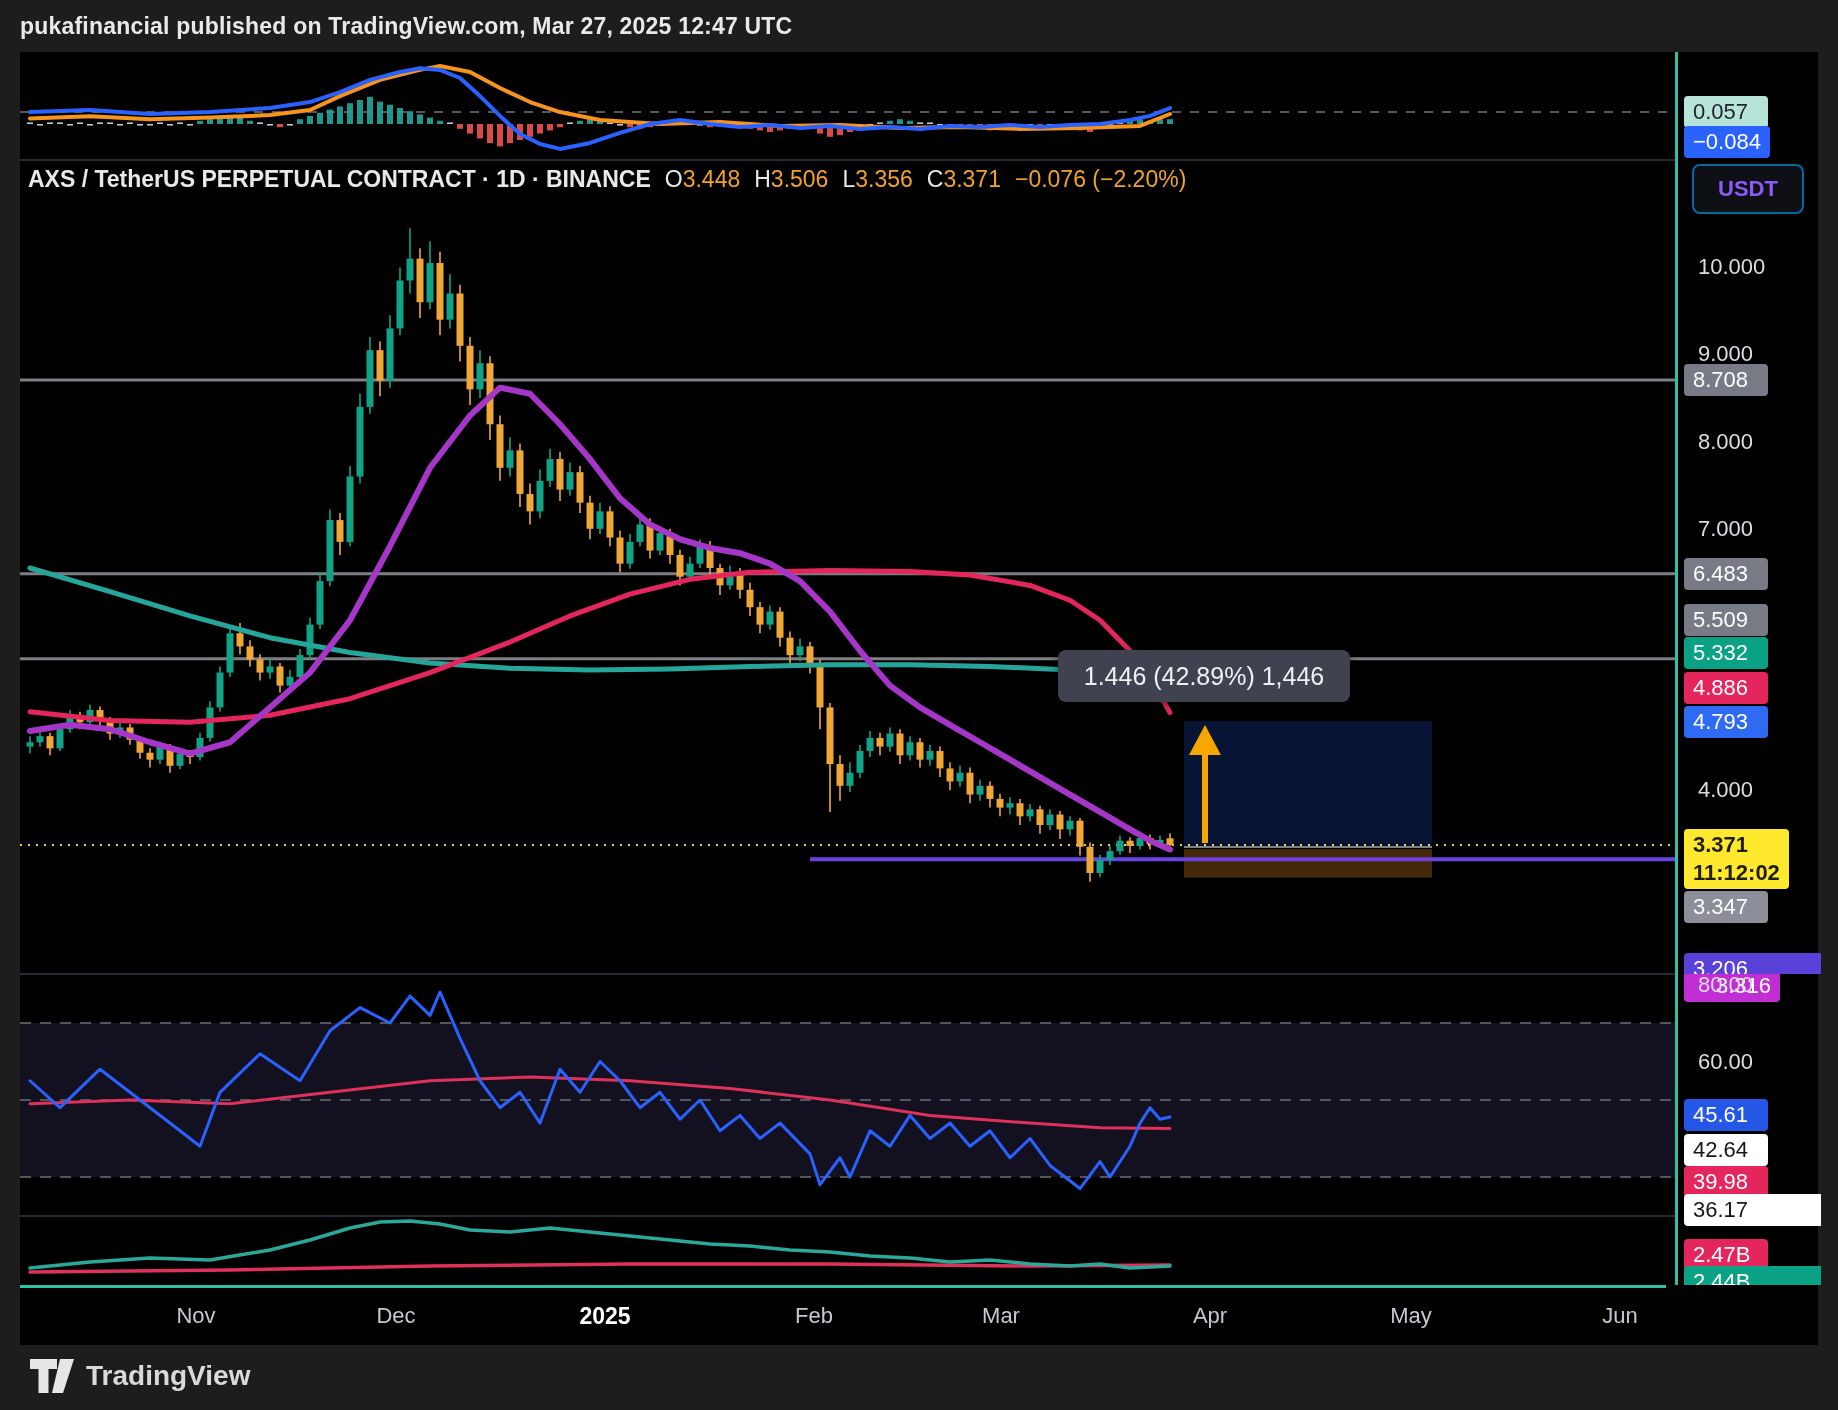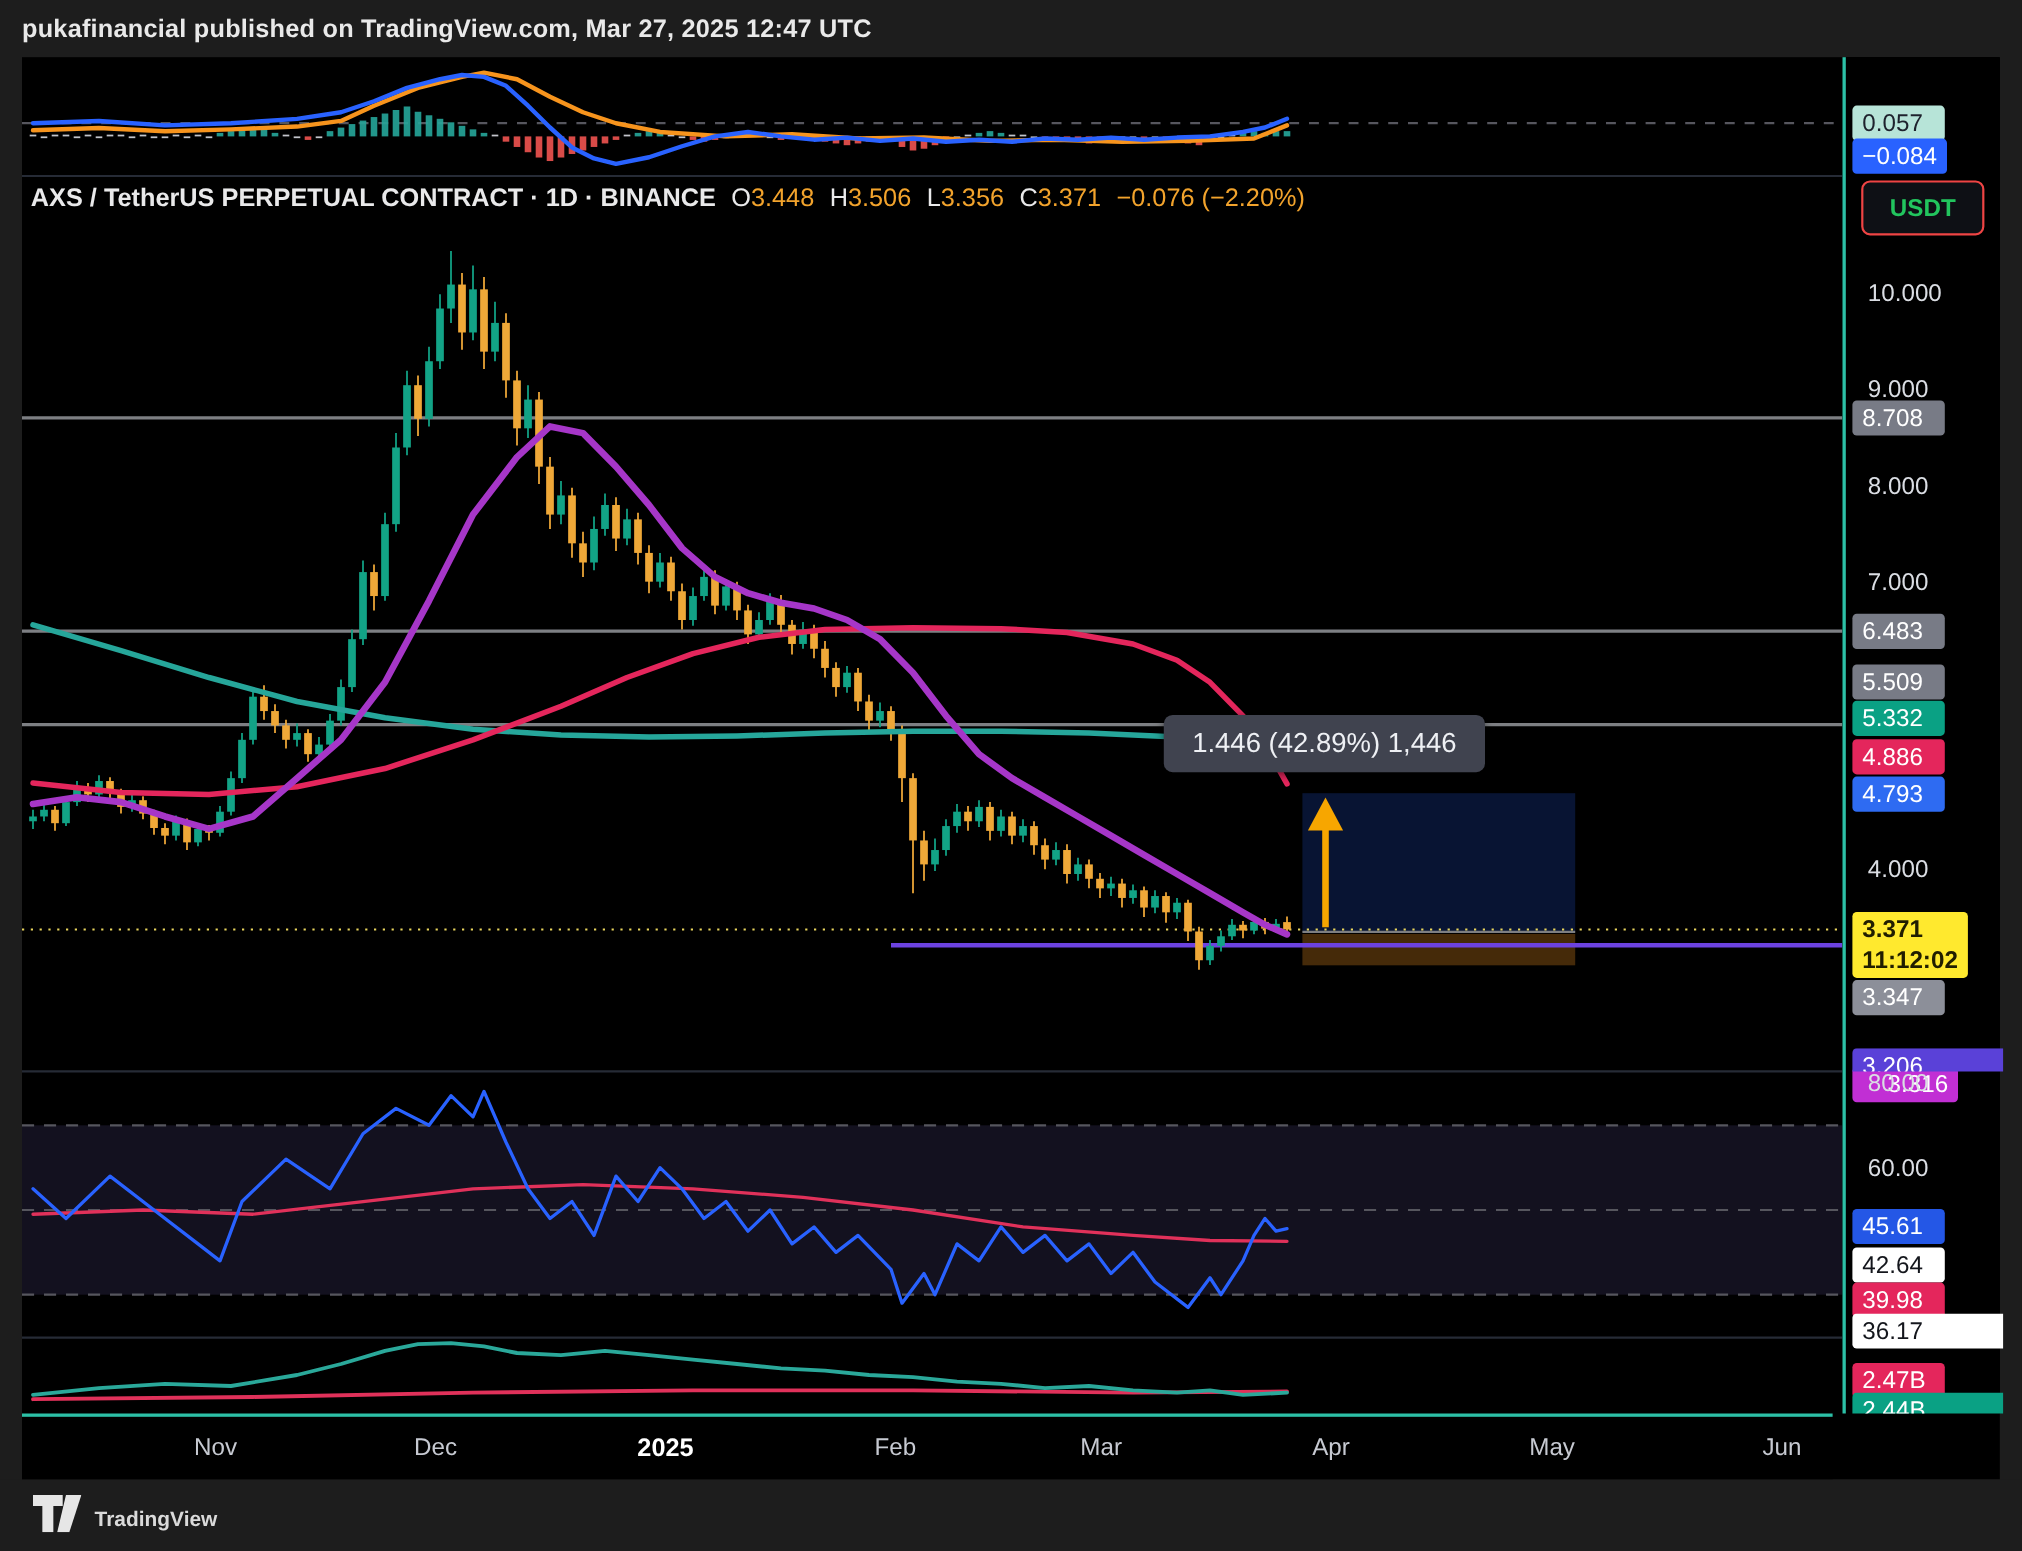--- a/index.html
+++ b/index.html
@@ -15,30 +15,30 @@
   .legend .chg{color:#f2a32c;margin-left:14px;}
   .tooltip{position:absolute;left:1038px;top:598px;width:292px;height:52px;background:#40434f;
            border-radius:8px;color:#eef0f4;font-size:25px;display:flex;align-items:center;
            justify-content:center;box-shadow:0 2px 8px rgba(0,0,0,.5);}
   .axis{position:absolute;left:1655px;top:0;width:143px;height:1233px;background:#000;
         border-left:3px solid #2cc0a6;box-sizing:border-box;}
   .axlabel{position:absolute;left:6px;padding:2px 9px;border-radius:4px;font-size:22px;
            line-height:28px;white-space:nowrap;min-width:84px;box-sizing:border-box;}
   .axlabel.plain{background:transparent!important;color:#dadde3;padding-left:14px;}
   .clipwrap{position:absolute;left:0;top:0;width:143px;overflow:hidden;}
-  .usdt{position:absolute;left:14px;top:112px;width:108px;height:46px;border:2px solid #ef4444;
-        border-radius:8px;background:#0e1015;color:#22c55e;font-size:22px;font-weight:bold;
+  .usdt{position:absolute;left:14px;top:112px;width:108px;height:46px;border:2px solid #0369a1;
+        border-radius:8px;background:#0e1015;color:#8b5cf6;font-size:22px;font-weight:bold;
         display:flex;align-items:center;justify-content:center;cursor:pointer;}
   .timeaxis{position:absolute;left:0;top:1233px;width:1646px;height:60px;background:#000;
             border-top:3px solid #2cc0a6;box-sizing:border-box;}
   .tlabel{position:absolute;top:15px;transform:translateX(-50%);color:#c6c9d1;font-size:22px;}
   .tlabel.year{color:#ffffff;font-weight:bold;font-size:23px;}
   .footer{position:absolute;left:0;top:1345px;width:1838px;height:65px;background:#1d1d1d;}
-  .brand{position:absolute;left:30px;top:14px;display:flex;align-items:flex-end;gap:12px;
-         color:#dadada;font-weight:bold;font-size:19px;}
+  .brand{position:absolute;left:30px;top:14px;display:flex;align-items:center;gap:12px;
+         color:#dadada;font-weight:bold;font-size:28px;}
 </style>
 </head>
 <body>
 
 <div class="header">
   <span>pukafinancial published on TradingView.com, Mar 27, 2025 12:47 UTC</span>
 </div>
 
 <div class="chart">
   <svg id="plot" width="1655" height="1233" viewBox="0 0 1655 1233">

